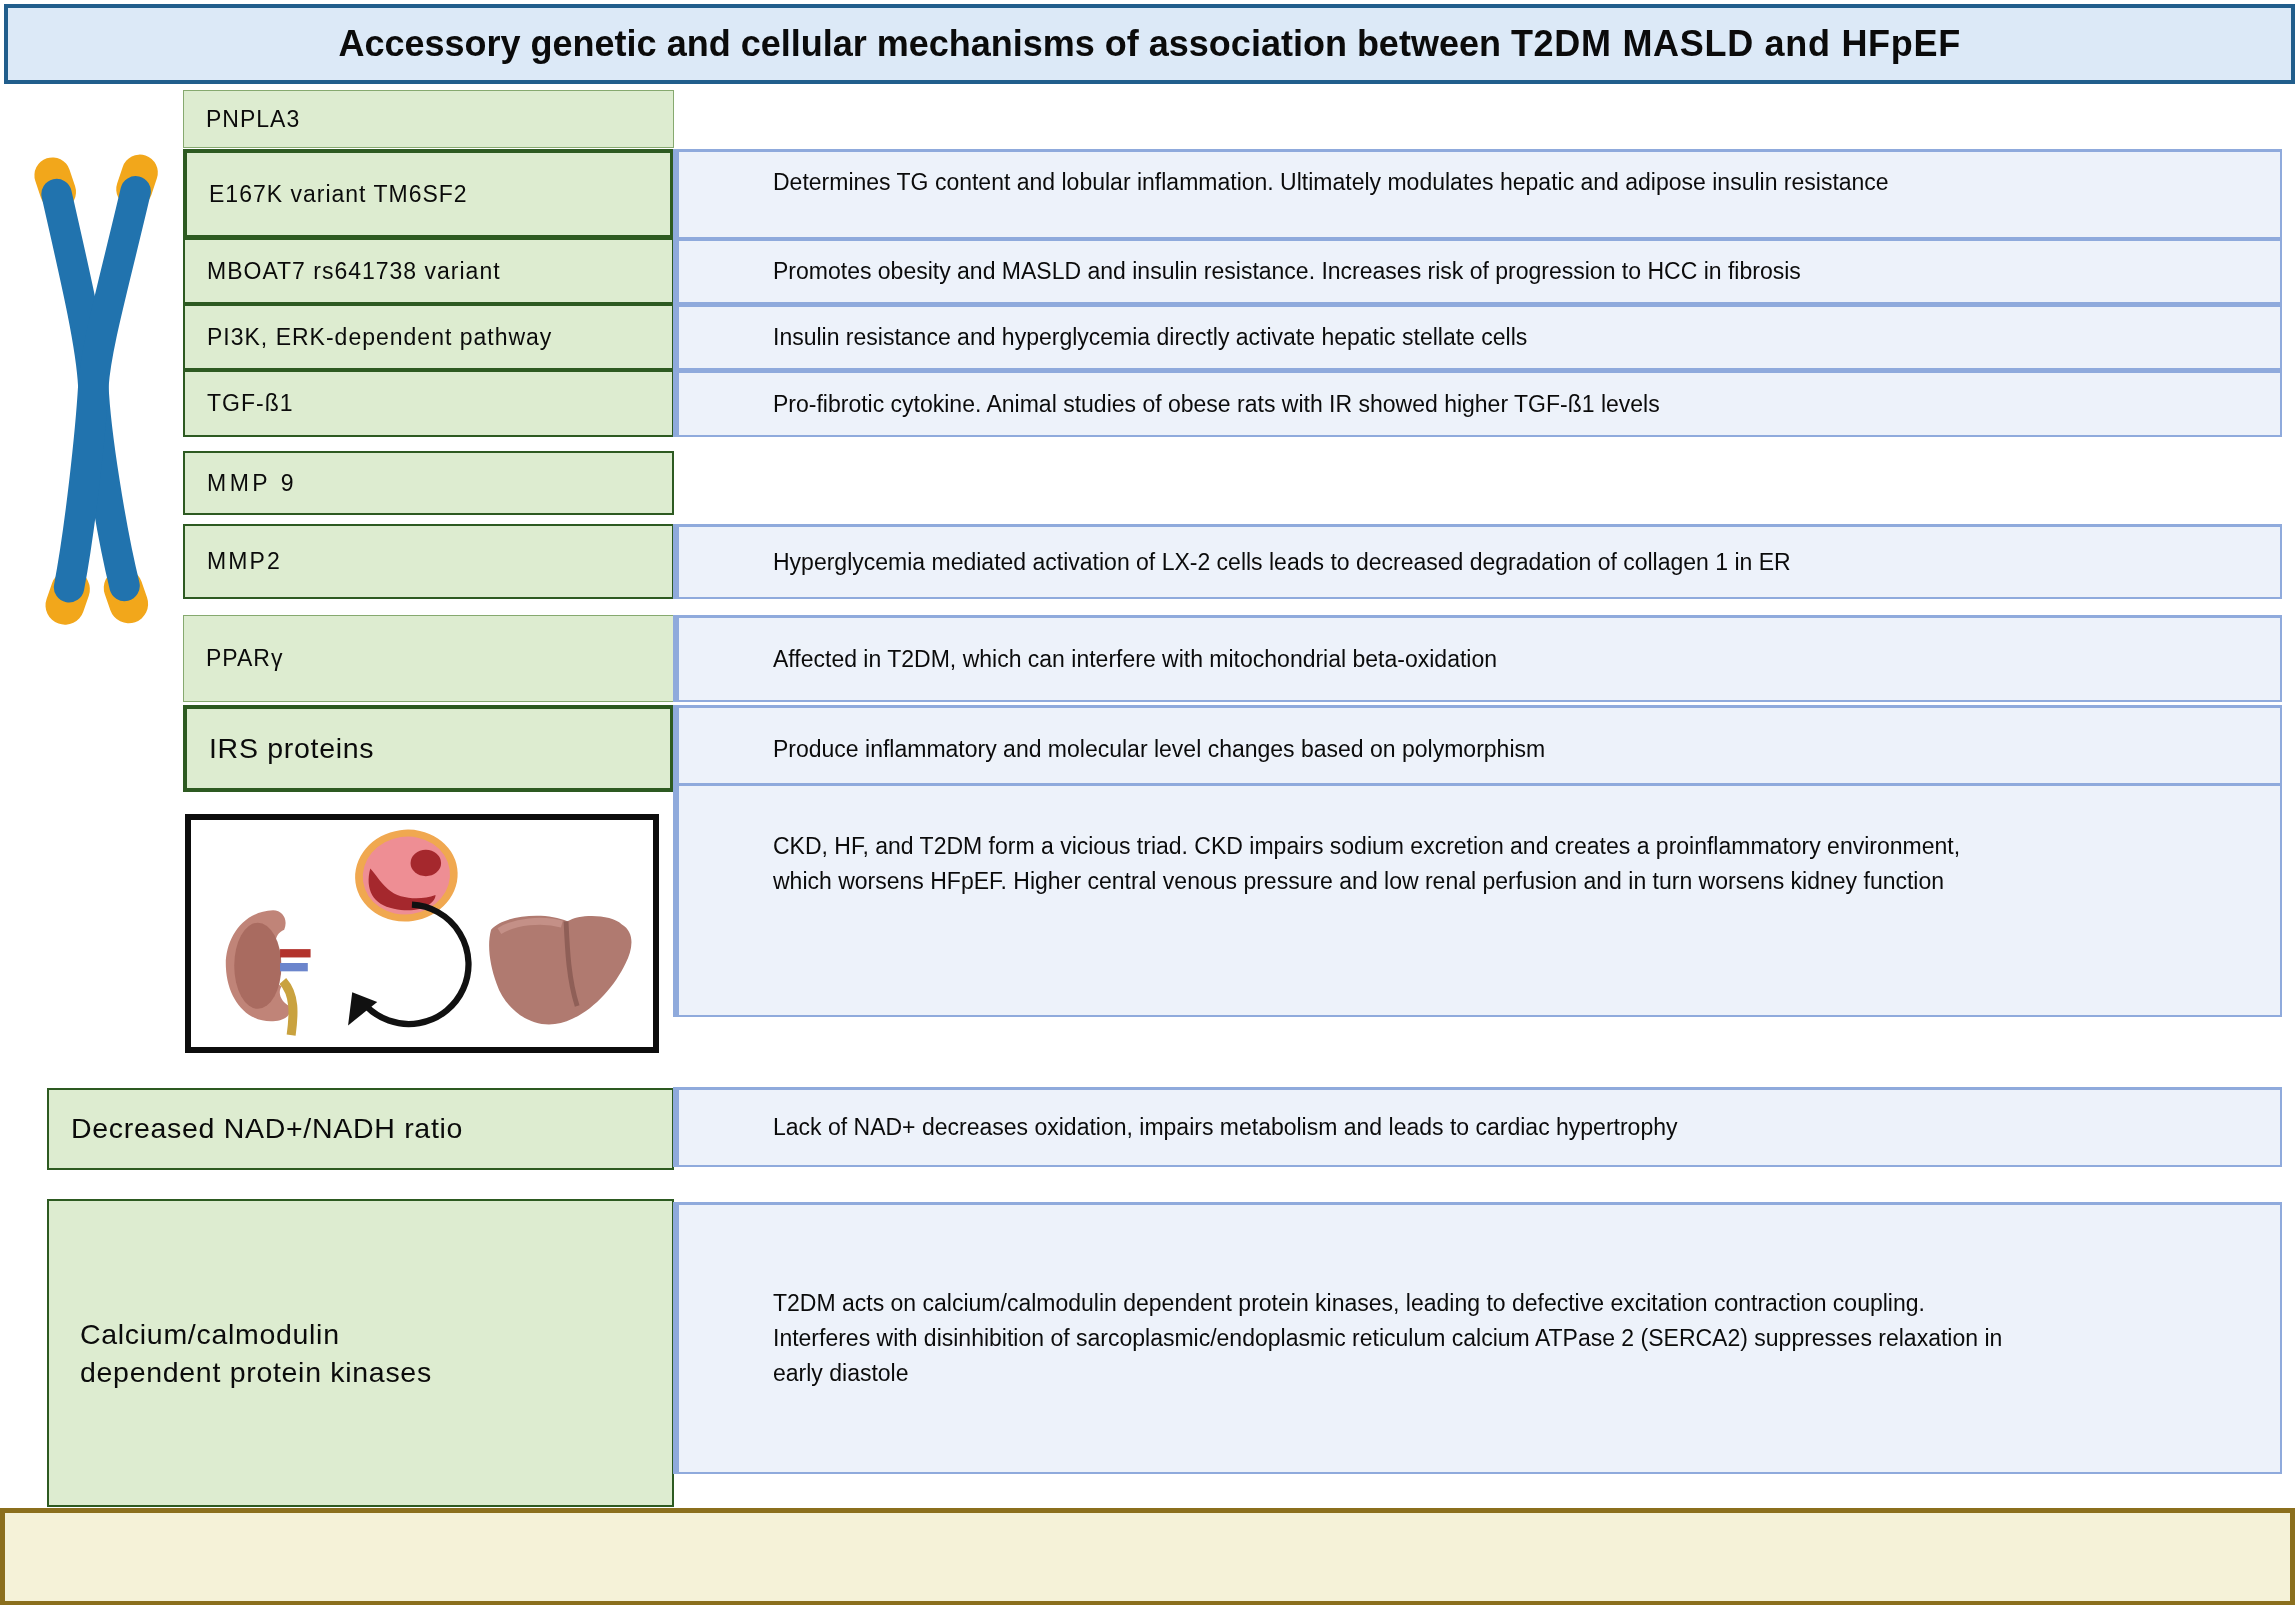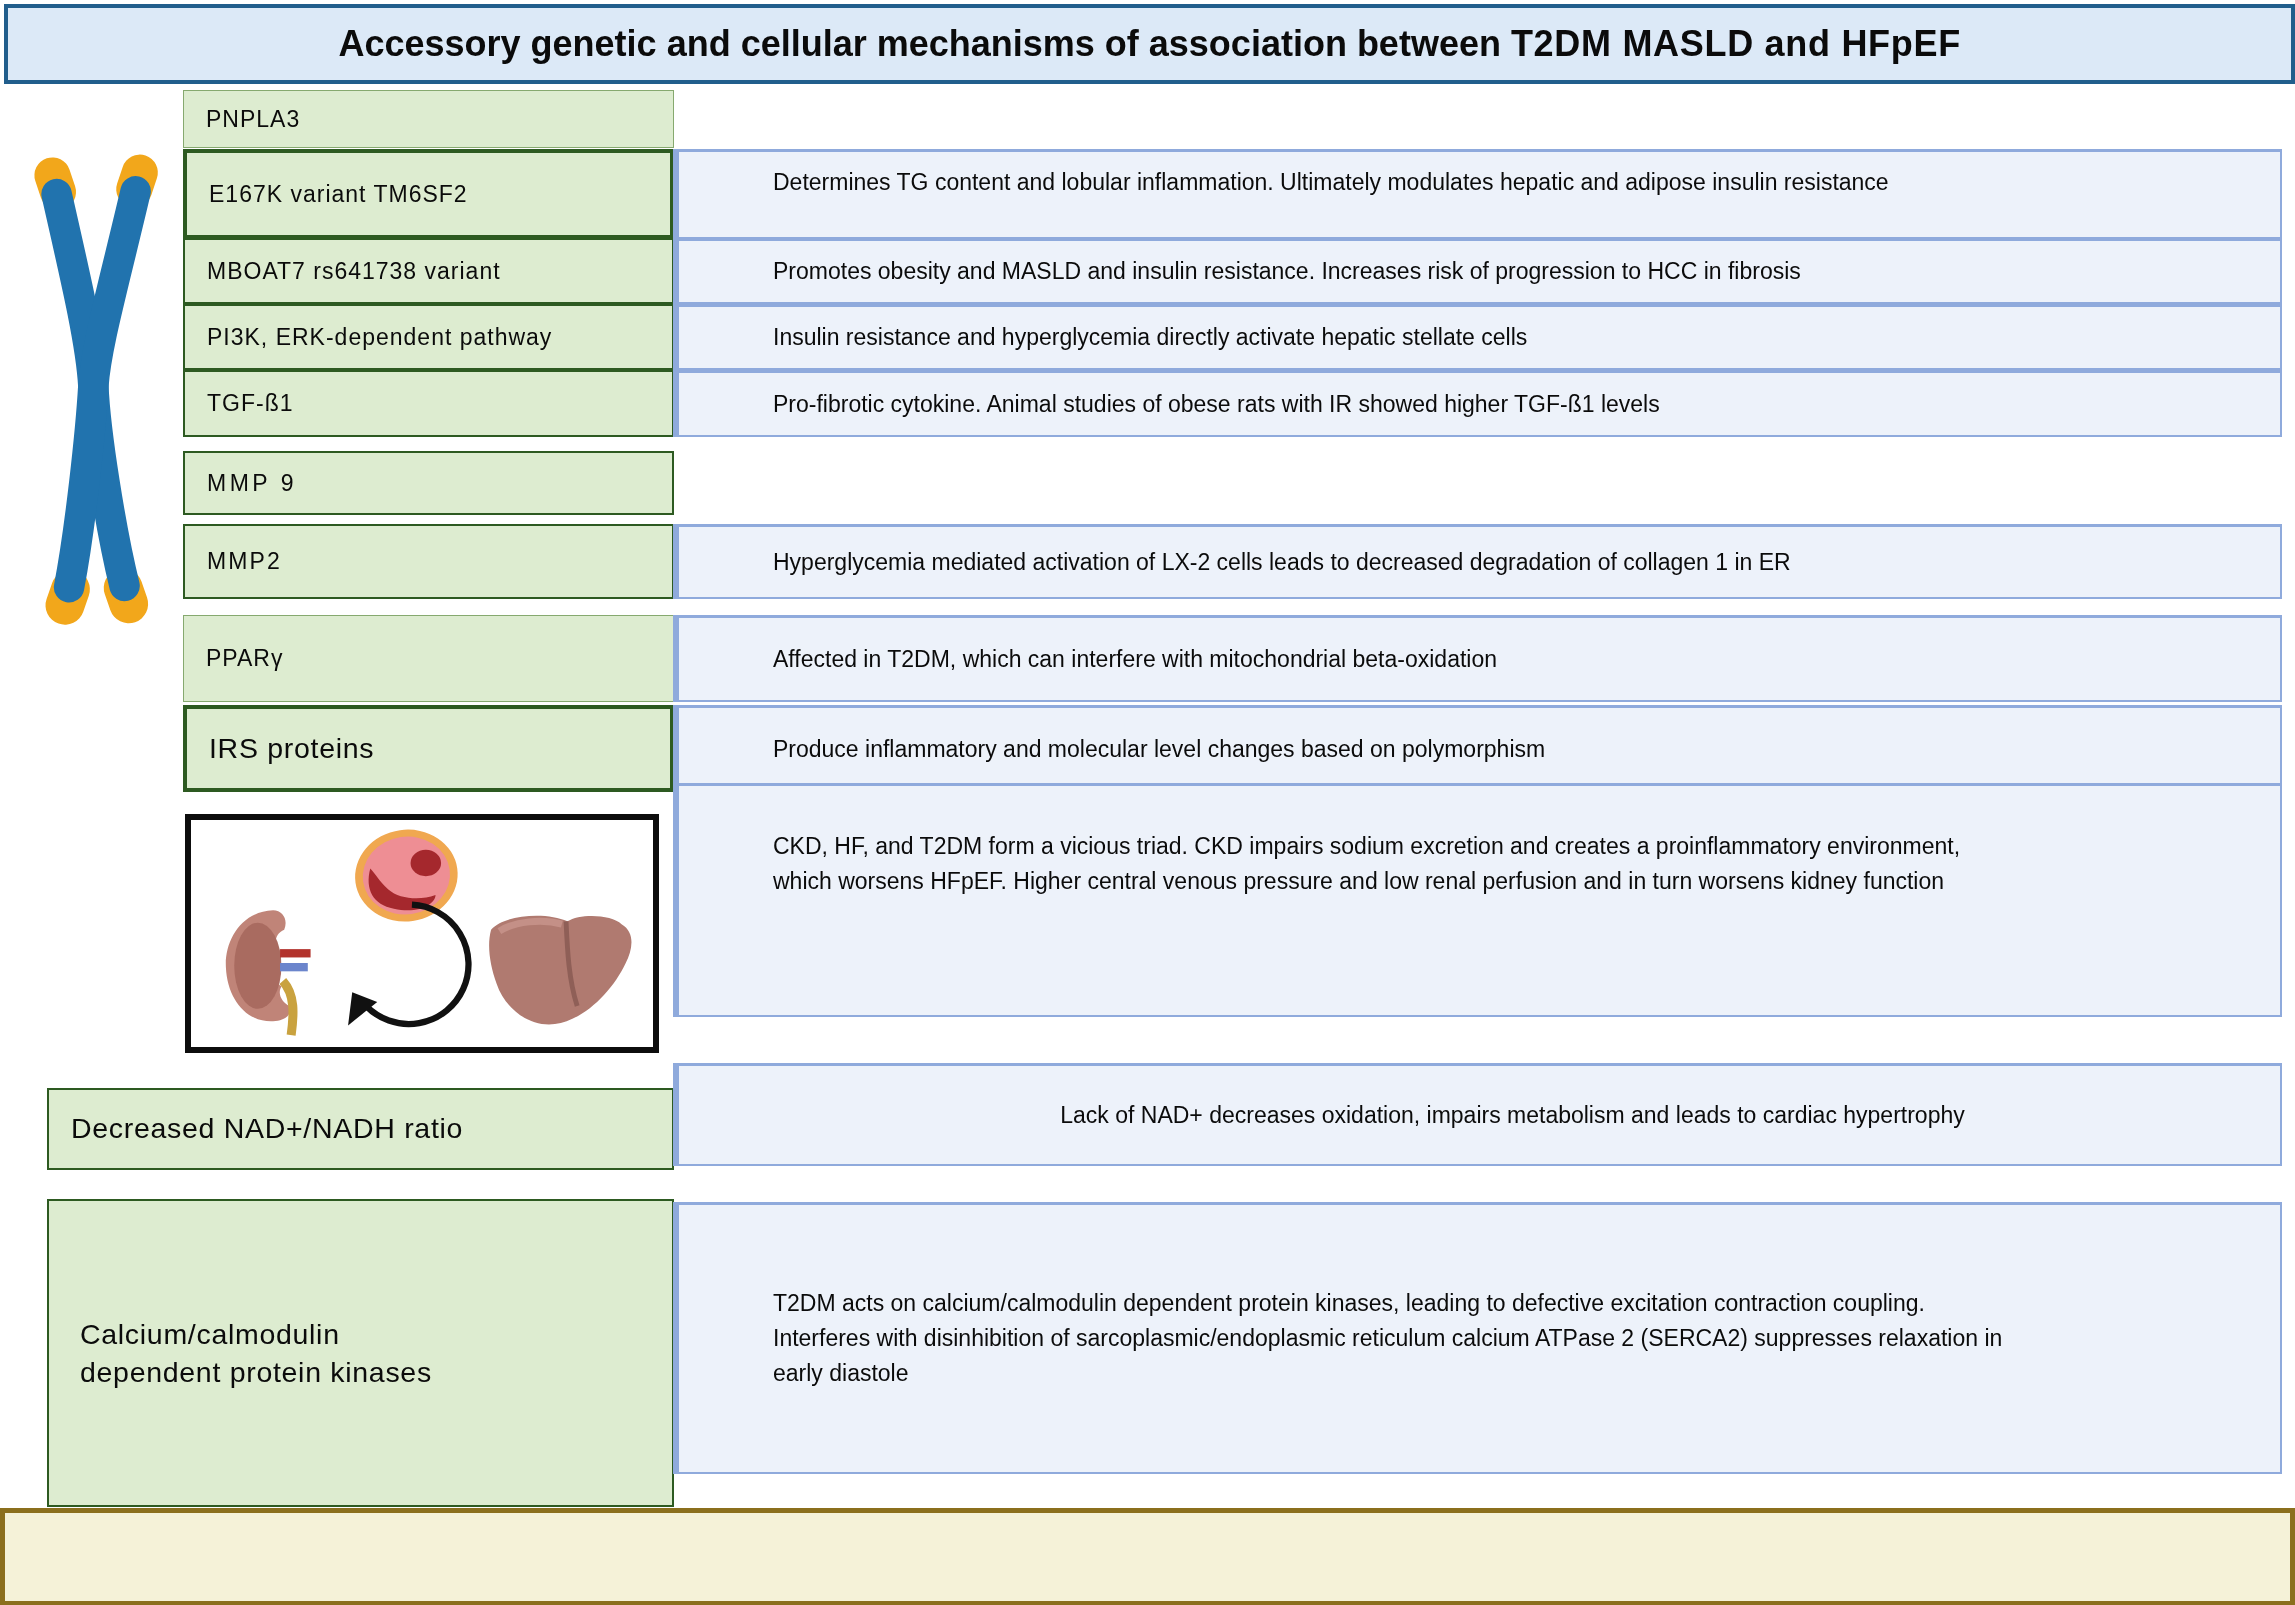--- a/index.html
+++ b/index.html
@@ -43,21 +43,21 @@
 
   
   .triad-img{position:absolute;left:185px;top:814px;width:474px;height:239px;
              background:#ffffff;border:6.2px solid #0d0d0d;box-sizing:border-box;}
   .triad-desc{top:783px;height:234px;align-items:flex-start;}
   .triad-desc .txt{padding-top:43px;max-width:1242px;}
 
   
   .nad-g{left:47px;width:627px;top:1088px;height:82px;}
   .nad-g .lbl{font-size:28.5px;letter-spacing:0.7px;}
-  .nad-d{top:1063px;height:103px;justify-content:center;}
+  .nad-d{top:1087px;height:80px;}
 
   
   .camk-g{left:47px;width:627px;top:1199px;height:308px;}
   .camk-g .lbl{font-size:28.5px;padding-left:31px;padding-right:229px;letter-spacing:0.3px;line-height:1.35;}
   .camk-d{top:1202px;height:272px;}
   .camk-d .txt{max-width:1242px;}
 
   
   .footer-bar{position:absolute;left:0;top:1508px;width:2295px;height:98px;
               background:var(--yellow-fill);border:5.6px solid var(--gold-border);box-sizing:border-box;}

